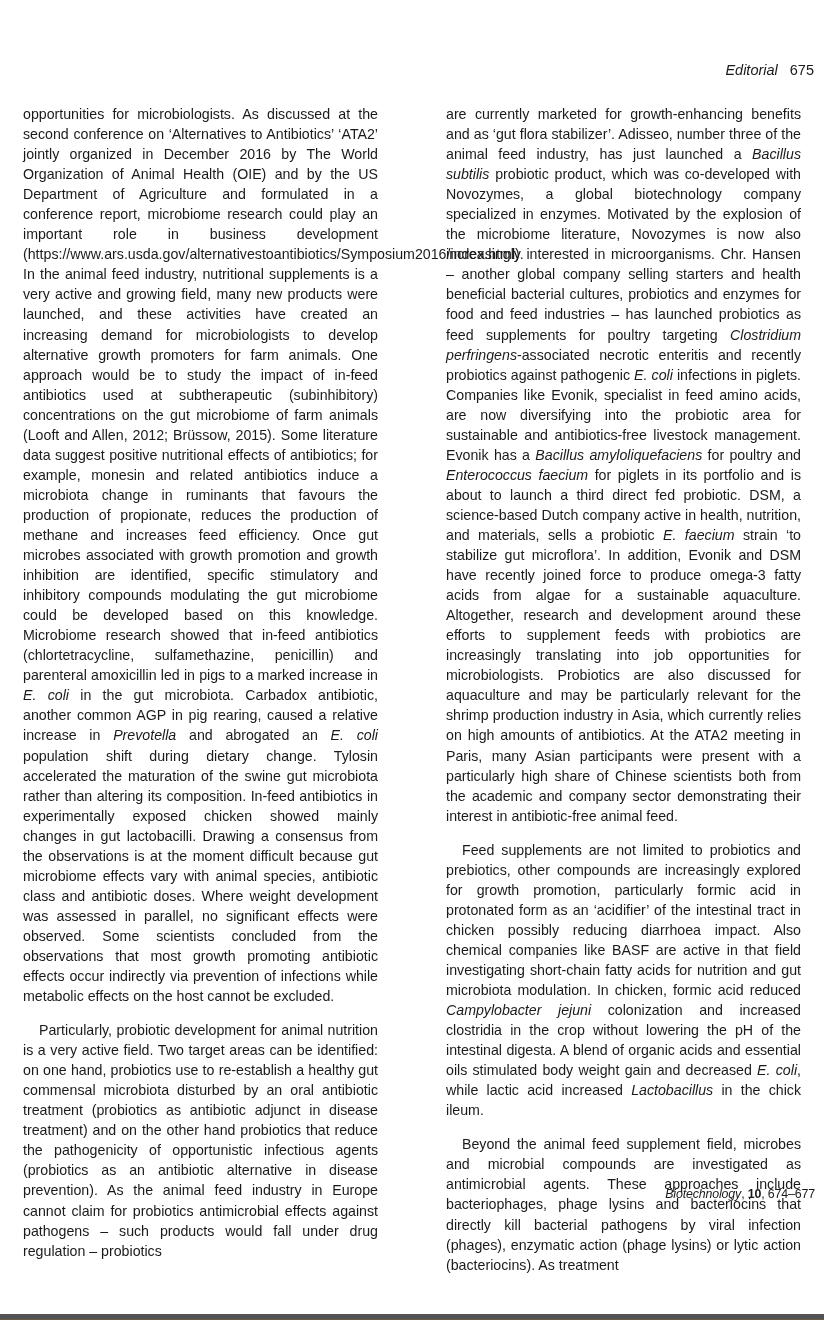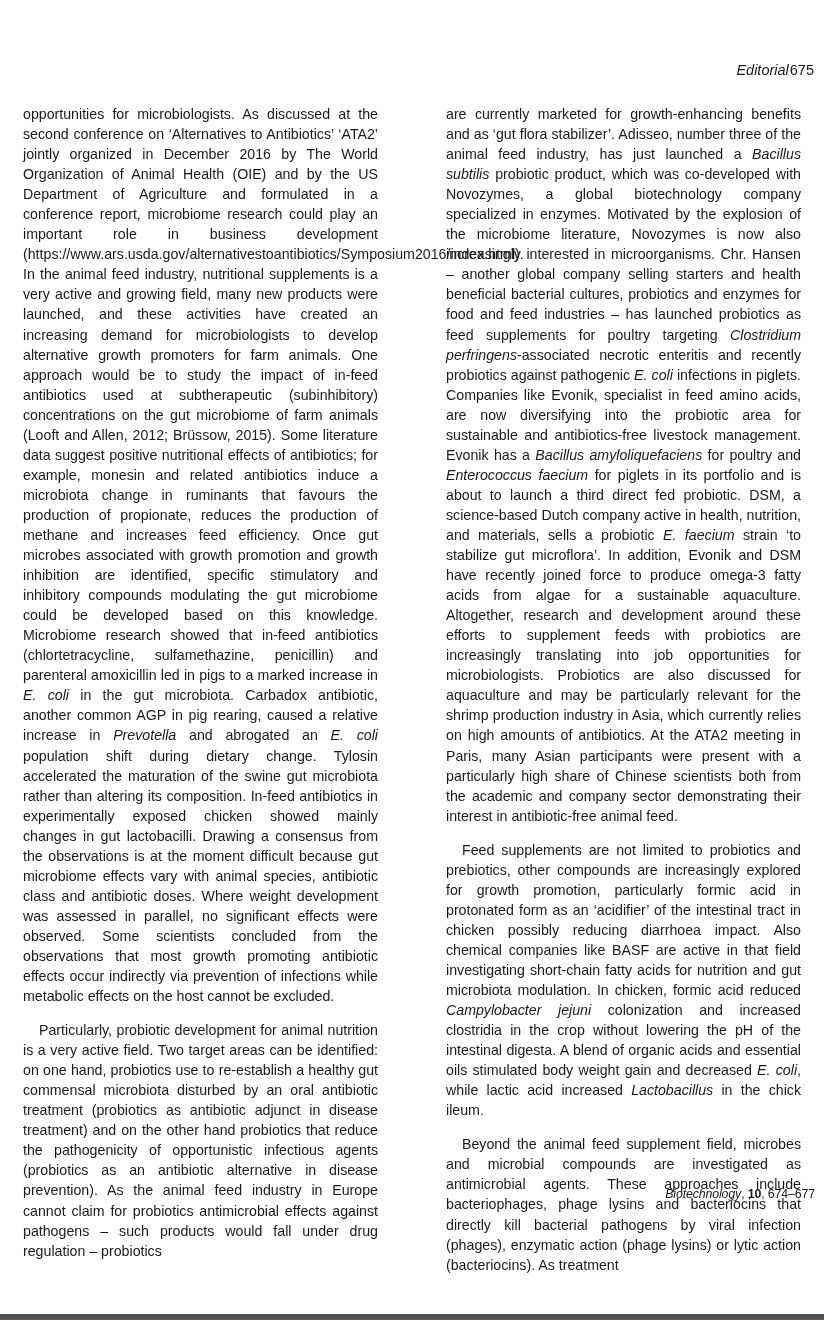--- a/index.html
+++ b/index.html
@@ -3,21 +3,21 @@
 <meta charset="utf-8">
 <style>
   html, body { margin: 0; padding: 0; }
   body {
     width: 824px; height: 1320px; background: #ffffff; position: relative; overflow: hidden;
     font-family: "Liberation Sans", sans-serif; color: #1a1a1a;
   }
   .header {
     position: absolute; top: 60px; right: 10px; font-size: 14.5px; line-height: 20px;
   }
-  .header .section { font-style: italic; margin-right: 1px; }
+  .header .section { font-style: italic; margin-right: 12px; }
   .col {
     position: absolute; top: 90px; width: 383px;
     font-size: 14.2px; line-height: 20.05px; text-align: justify; hyphens: none;
   }
   .col.left { left: 9px; }
   .col.right { left: 432px; }
   .col p { margin: 14px; }
   .col p.indent { text-indent: 16px; }
   .col i { }
   .footer {

